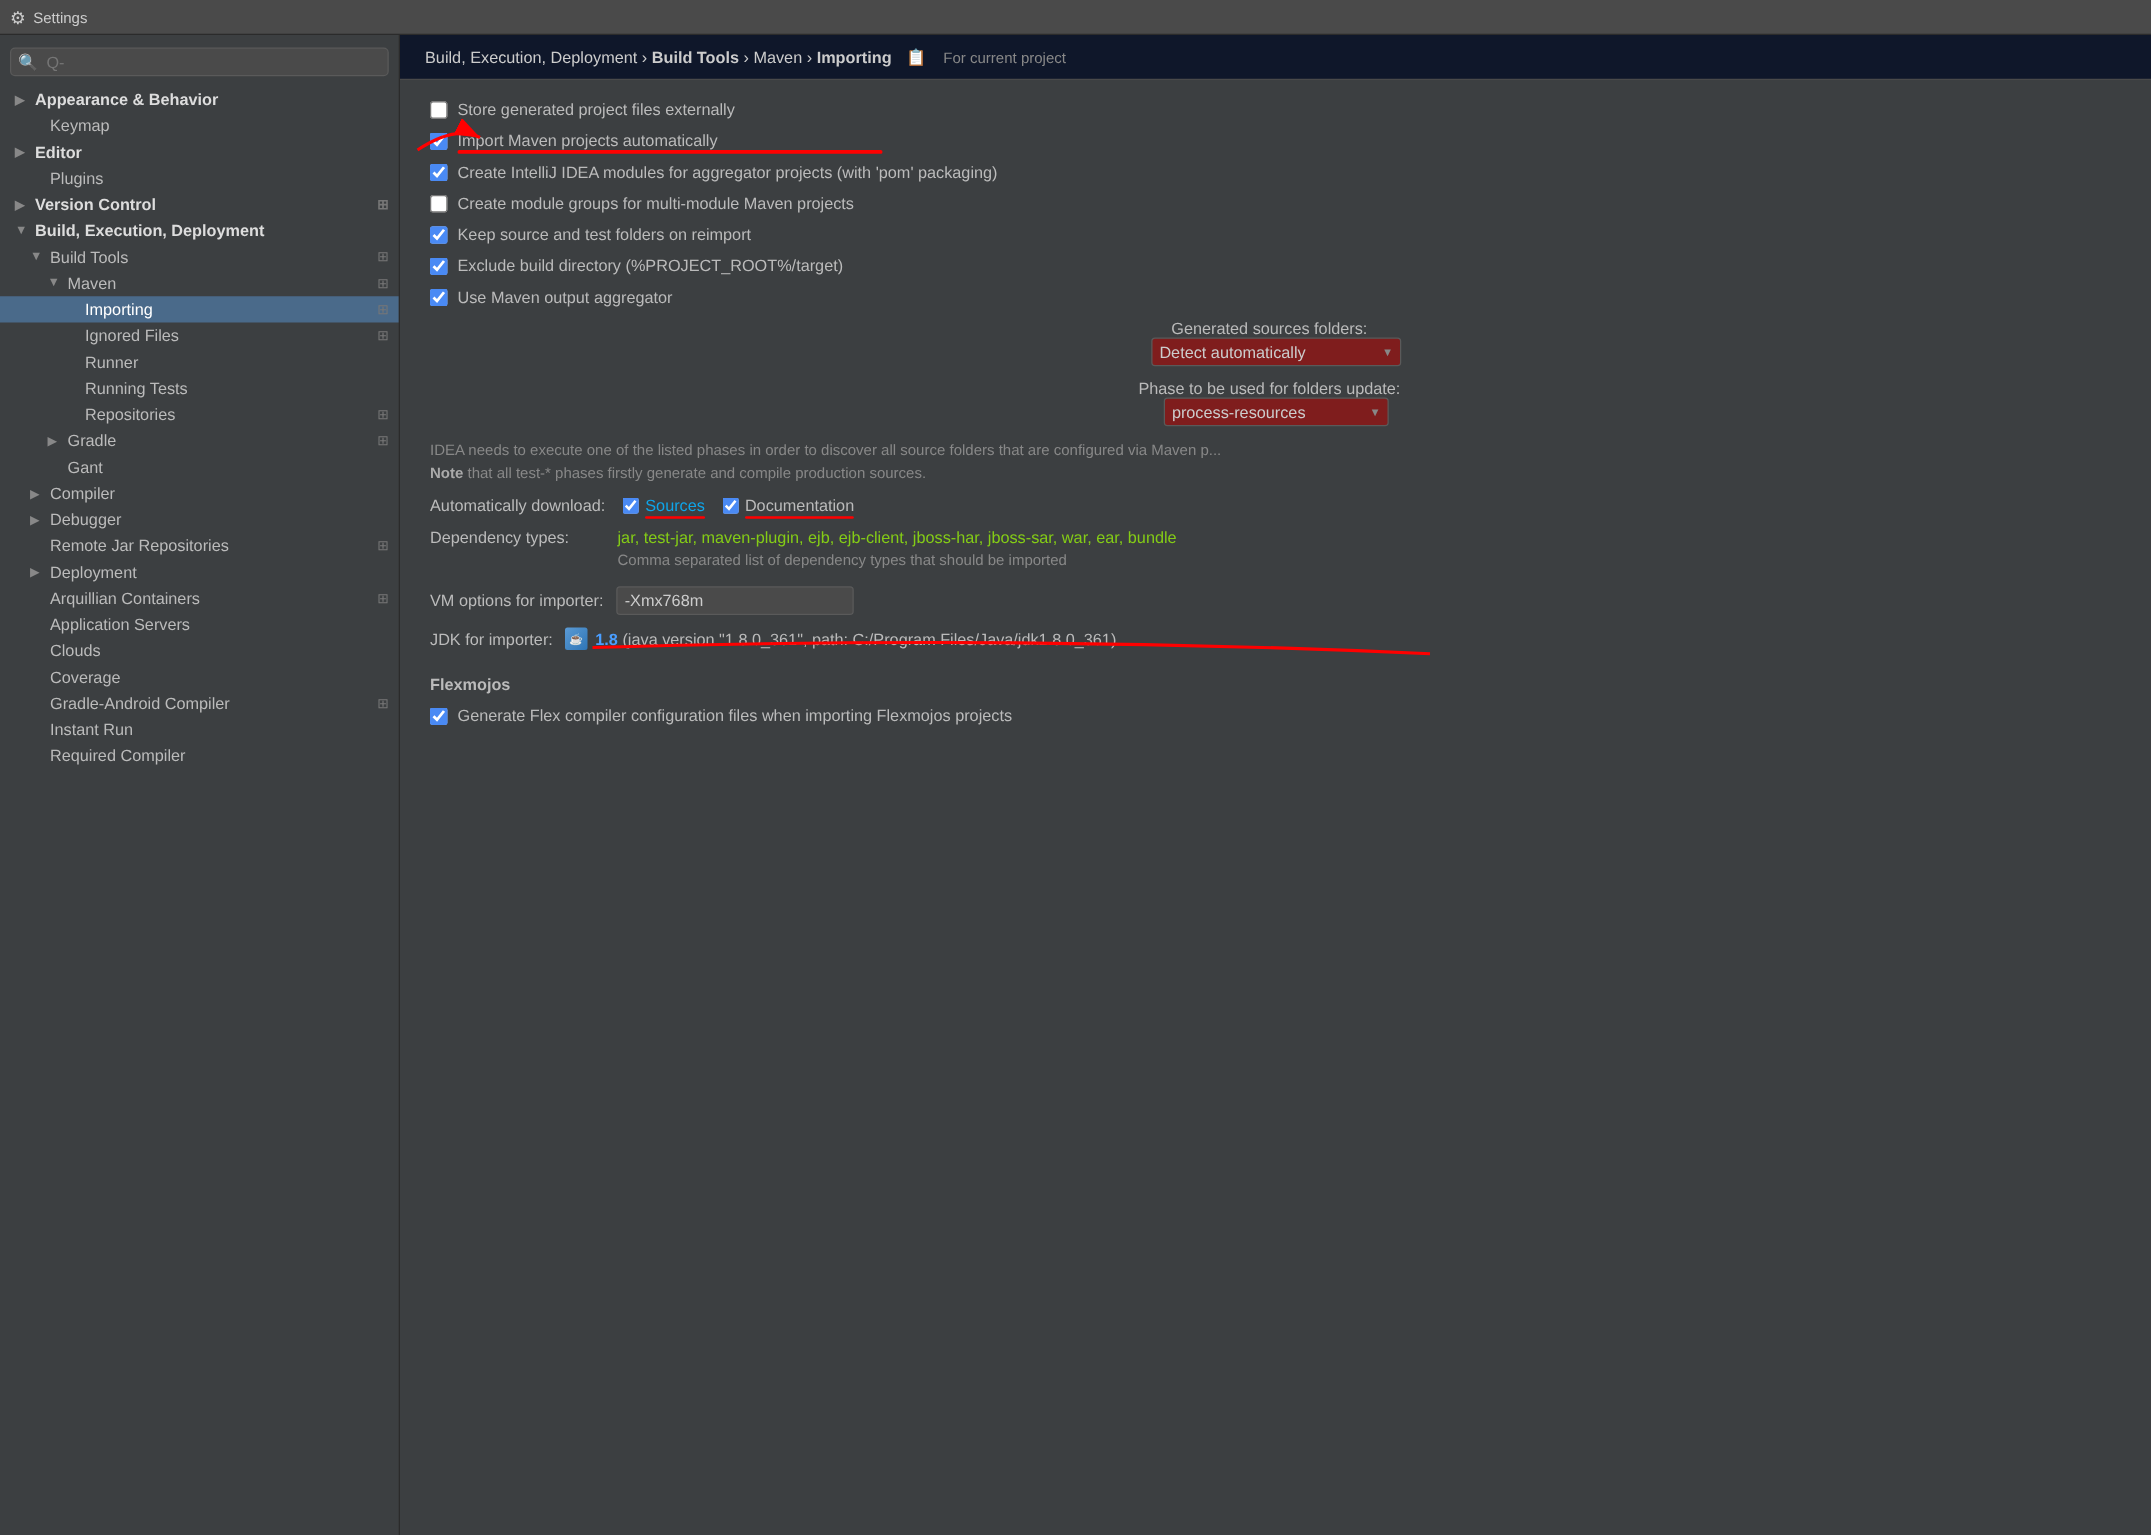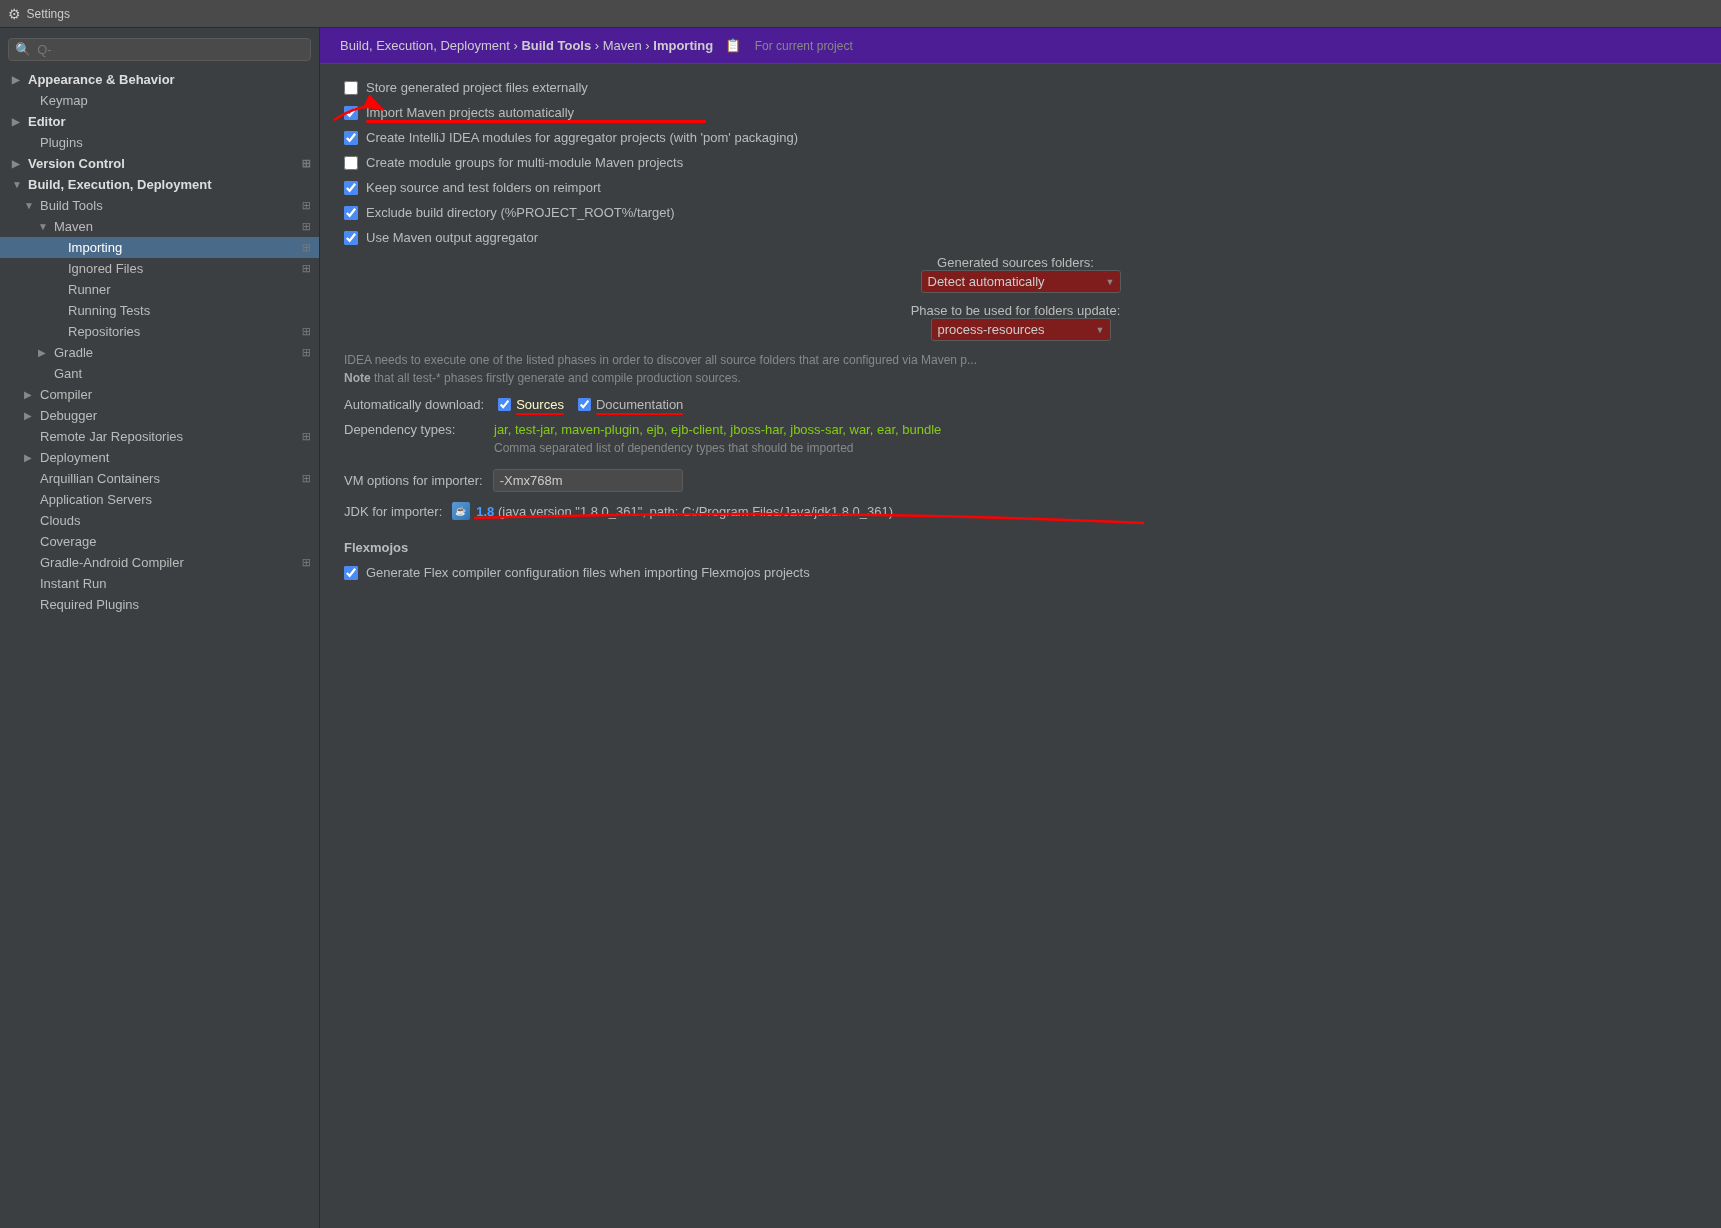--- a/index.html
+++ b/index.html
@@ -86,21 +86,21 @@
       flex: 1;
       background: #3c3f41;
       overflow-y: auto;
       padding: 0;
     }
     .breadcrumb-bar {
       padding: 10px 20px 10px 20px;
       font-size: 13px;
       color: #aaaaaa;
       border-bottom: 1px solid #4a4a4a;
-      background: #4c1d95;
+      background: #0f172a;
     }
     .breadcrumb-bar .breadcrumb-path {
       color: #cccccc;
     }
     .breadcrumb-bar .for-project {
       color: #888888;
       margin-left: 10px;
       font-size: 12px;
     }
     .content-body {
@@ -367,21 +367,21 @@
       <span class="arrow"></span>
       <span>Gradle-Android Compiler</span>
       <span class="icon-copy">⊞</span>
     </div>
     <div class="sidebar-item indent1">
       <span class="arrow"></span>
       <span>Instant Run</span>
     </div>
     <div class="sidebar-item indent1">
       <span class="arrow"></span>
-      <span>Required Plugins</span>
+      <span>Required Compiler</span>
     </div>
   </div>
 
   <div class="content">
     <div class="breadcrumb-bar">
       <span class="breadcrumb-path">
         Build, Execution, Deployment › <strong>Build Tools</strong> › Maven › <strong>Importing</strong>
       </span>
       <span style="margin-left:8px;">📋</span>
       <span class="for-project">For current project</span>
@@ -462,21 +462,21 @@
       <div class="info-text" style="margin-bottom:10px; max-width:900px;">
         <span>IDEA needs to execute one of the listed phases in order to discover all source folders that are configured via Maven p...</span><br>
         <span class="bold-note">Note</span>
         <span> that all test-* phases firstly generate and compile production sources.</span>
       </div>
 
       <div class="auto-download-row">
         <span class="auto-download-label">Automatically download:</span>
         <span style="display:inline-flex;align-items:center;margin-right:14px;position:relative;">
           <input type="checkbox" id="cb-sources" checked="" style="margin-right: 5px; accent-color: rgb(74, 138, 244);">
-          <label for="cb-sources" style="color:#fef9c3;position:relative;">
+          <label for="cb-sources" style="color:#0ea5e9;position:relative;">
             <span>Sources</span>
             <span style="display:block;position:absolute;bottom:-3px;left:0;width:100%;height:2.5px;background:red;border-radius:1px;pointer-events:none;"></span>
           </label>
         </span>
         <span style="display:inline-flex;align-items:center;position:relative;">
           <input type="checkbox" id="cb-documentation" checked="" style="margin-right: 5px; accent-color: rgb(74, 138, 244);">
           <label for="cb-documentation" style="color:#bbbbbb;position:relative;">
             <span>Documentation</span>
             <span style="display:block;position:absolute;bottom:-3px;left:0;width:100%;height:2.5px;background:red;border-radius:1px;pointer-events:none;"></span>
           </label>

